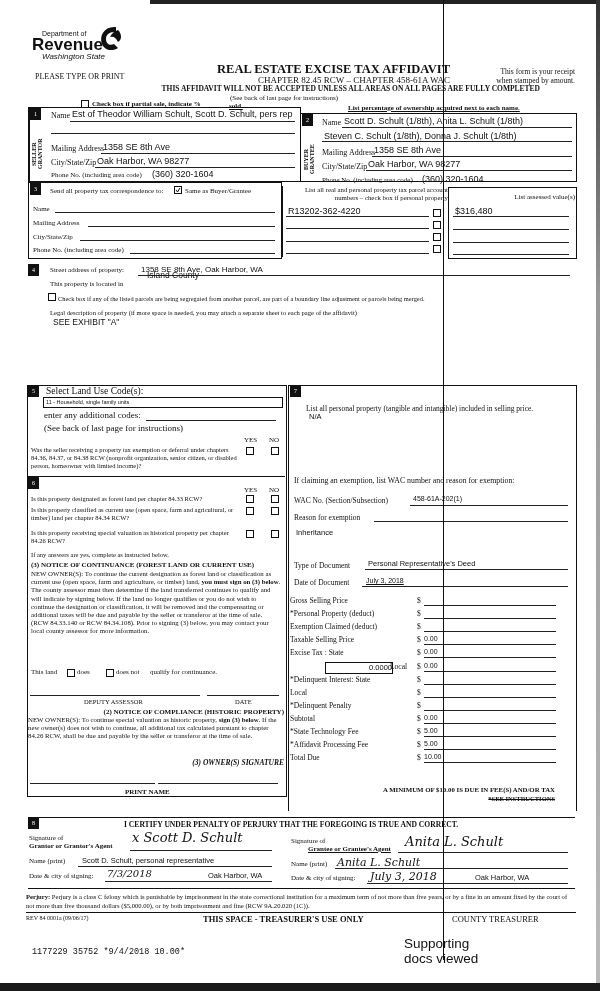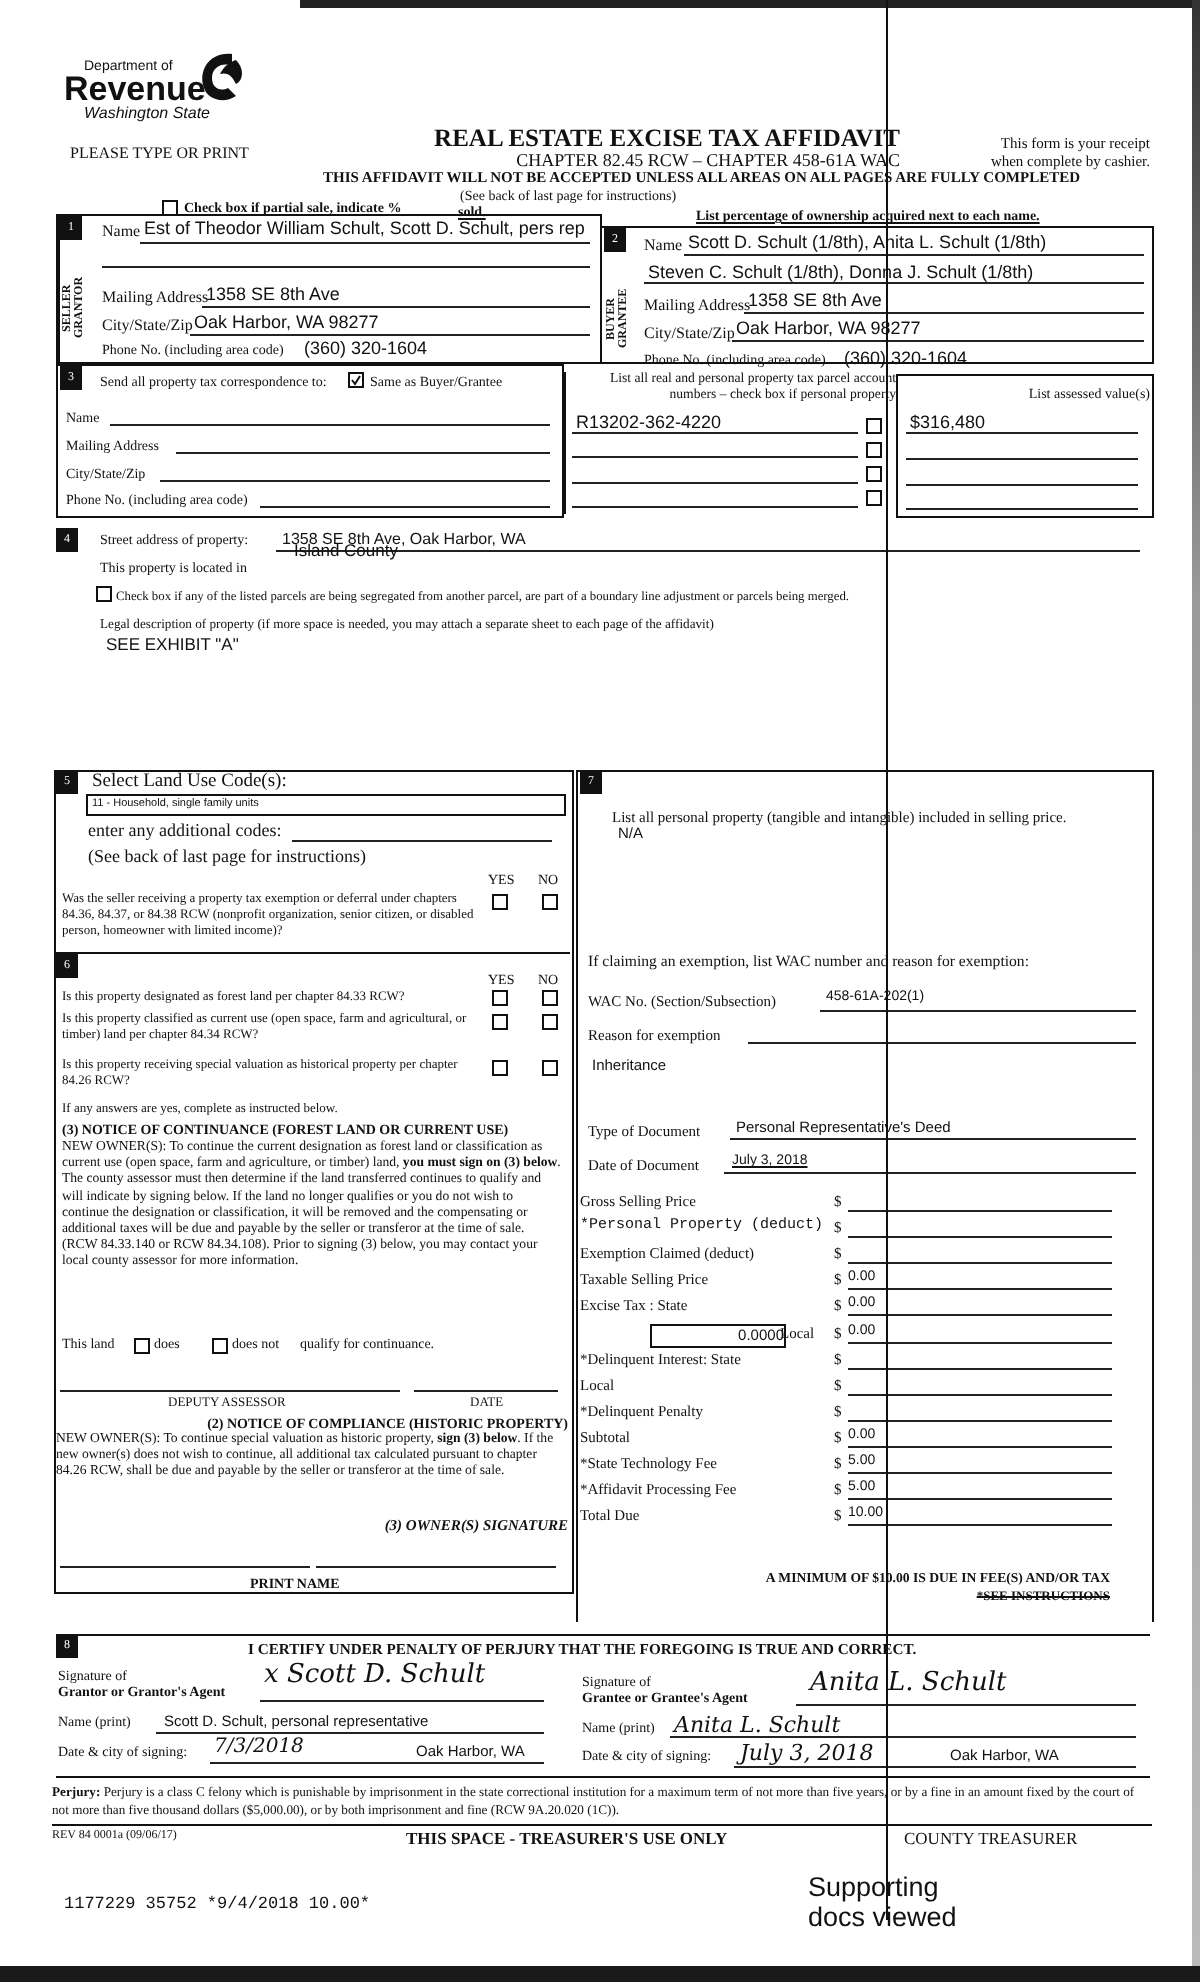--- a/index.html
+++ b/index.html
@@ -45,21 +45,21 @@
   </svg>
 </div>
 
 <div class="abs t8" style="left:35px;top:72px;">PLEASE TYPE OR PRINT</div>
 <div class="abs center bold" style="left:150px;top:62px;width:300px;font-size:12.5px;">REAL ESTATE EXCISE TAX AFFIDAVIT</div>
 <div class="abs center" style="left:150px;top:75px;width:300px;font-size:9px;">CHAPTER 82.45 RCW – CHAPTER 458-61A WAC</div>
 <div class="abs center bold t8" style="left:60px;top:84px;width:480px;font-size:7.5px;">THIS AFFIDAVIT WILL NOT BE ACCEPTED UNLESS ALL AREAS ON ALL PAGES ARE FULLY COMPLETED</div>
 <div class="abs small" style="left:230px;top:94px;">(See back of last page for instructions)</div>
 <div class="abs center" style="left:455px;top:67px;width:120px;font-size:7.5px;line-height:9px;">
   <div>This form is your receipt</div>
-  <div>when complete by cashier.</div>
+  <div>when stamped by amount.</div>
 </div>
 <div class="cb" style="left:81px;top:100px;"></div>
 <div class="abs small bold" style="left:92px;top:100px;text-decoration:underline;">Check box if partial sale, indicate %</div>
 <div class="abs small bold" style="left:229px;top:102px;text-decoration:underline;">sold.</div>
 <div class="abs small bold" style="left:348px;top:104px;text-decoration:underline;">List percentage of ownership acquired next to each name.</div>
 
 <div class="box" style="left:28px;top:107px;width:270px;height:73px;border-left:2px solid #111;"></div>
 <div class="num" style="left:30px;top:108px;">1</div>
 <div class="vert" style="left:31px;top:132px;width:14px;height:44px;">SELLER GRANTOR</div>
 <div class="abs t8" style="left:51px;top:111px;">Name</div>
@@ -210,21 +210,21 @@
 <div class="abs" style="left:294px;top:578px;font-size:7.5px;">Date of Document</div>
 <div class="abs sans" style="left:366px;top:577px;font-size:7px;text-decoration:underline;">July 3, 2018</div>
 <div class="uline" style="left:362px;top:586px;width:206px;"></div>
 
 <div class="box sans center" style="left:325px;top:662px;width:66px;height:10px;font-size:7.5px;line-height:10px;">0.0000</div>
 
 <div id="amounts">
     <div class="abs right" style="left: 290px; top: 596px; width: 124px; font-size: 7.5px;">Gross Selling Price</div>
     <div class="abs" style="left: 417px; top: 596px; font-size: 7.5px;">$</div>
     <div class="abs sans right" style="left: 424px; top: 596px; width: 132px; font-size: 7px; border-bottom: 1px solid rgb(34, 34, 34); height: 9px;"></div>
-    <div class="abs right" style="left: 290px; top: 609px; width: 136px; font-size: 7.5px; font-family: Liberation Mono, monospace;">*Personal Property (deduct)</div>
+    <div class="abs right" style="left: 290px; top: 609px; width: 136px; font-size: 7.5px;">*Personal Property (deduct)</div>
     <div class="abs" style="left: 417px; top: 609px; font-size: 7.5px;">$</div>
     <div class="abs sans right" style="left: 424px; top: 609px; width: 132px; font-size: 7px; border-bottom: 1px solid rgb(34, 34, 34); height: 9px;"></div>
     <div class="abs right" style="left: 290px; top: 622px; width: 124px; font-size: 7.5px;">Exemption Claimed (deduct)</div>
     <div class="abs" style="left: 417px; top: 622px; font-size: 7.5px;">$</div>
     <div class="abs sans right" style="left: 424px; top: 622px; width: 132px; font-size: 7px; border-bottom: 1px solid rgb(34, 34, 34); height: 9px;"></div>
     <div class="abs right" style="left: 290px; top: 635px; width: 124px; font-size: 7.5px;">Taxable Selling Price</div>
     <div class="abs" style="left: 417px; top: 635px; font-size: 7.5px;">$</div>
     <div class="abs sans right" style="left: 424px; top: 635px; width: 132px; font-size: 7px; border-bottom: 1px solid rgb(34, 34, 34); height: 9px;">0.00</div>
     <div class="abs right" style="left: 290px; top: 648px; width: 124px; font-size: 7.5px;">Excise Tax : State</div>
     <div class="abs" style="left: 417px; top: 648px; font-size: 7.5px;">$</div>
@@ -268,21 +268,21 @@
 <div class="uline" style="left:130px;top:850px;width:142px;"></div>
 <div class="abs" style="left:29px;top:857px;font-size:7px;">Name (print)</div>
 <div class="abs sans" style="left:82px;top:856px;font-size:7.5px;">Scott D. Schult, personal representative</div>
 <div class="uline" style="left:78px;top:866px;width:194px;"></div>
 <div class="abs" style="left:29px;top:872px;font-size:7px;">Date &amp; city of signing:</div>
 <div class="abs sig" style="left:107px;top:868px;font-size:10px;">7/3/2018</div>
 <div class="abs sans" style="left:208px;top:871px;font-size:7.5px;">Oak Harbor, WA</div>
 <div class="uline" style="left:105px;top:881px;width:167px;"></div>
 
 <div class="abs" style="left:291px;top:837px;font-size:7px;">Signature of</div>
-<div class="abs bold" style="left:291px;top:845px;font-size:7px;">Grantee or Grantee's Agent</div>
+<div class="abs bold" style="left:308px;top:845px;font-size:7px;text-decoration:underline;">Grantee or Grantee's Agent</div>
 <div class="abs sig" style="left:405px;top:834px;">Anita L. Schult</div>
 <div class="uline" style="left:398px;top:852px;width:170px;"></div>
 <div class="abs" style="left:291px;top:860px;font-size:7px;">Name (print)</div>
 <div class="abs sig" style="left:337px;top:856px;font-size:11px;">Anita L. Schult</div>
 <div class="uline" style="left:335px;top:868px;width:233px;"></div>
 <div class="abs" style="left:291px;top:874px;font-size:7px;">Date &amp; city of signing:</div>
 <div class="abs sig" style="left:370px;top:870px;font-size:11px;">July 3, 2018</div>
 <div class="abs sans" style="left:475px;top:873px;font-size:7.5px;">Oak Harbor, WA</div>
 <div class="uline" style="left:367px;top:883px;width:201px;"></div>
 

